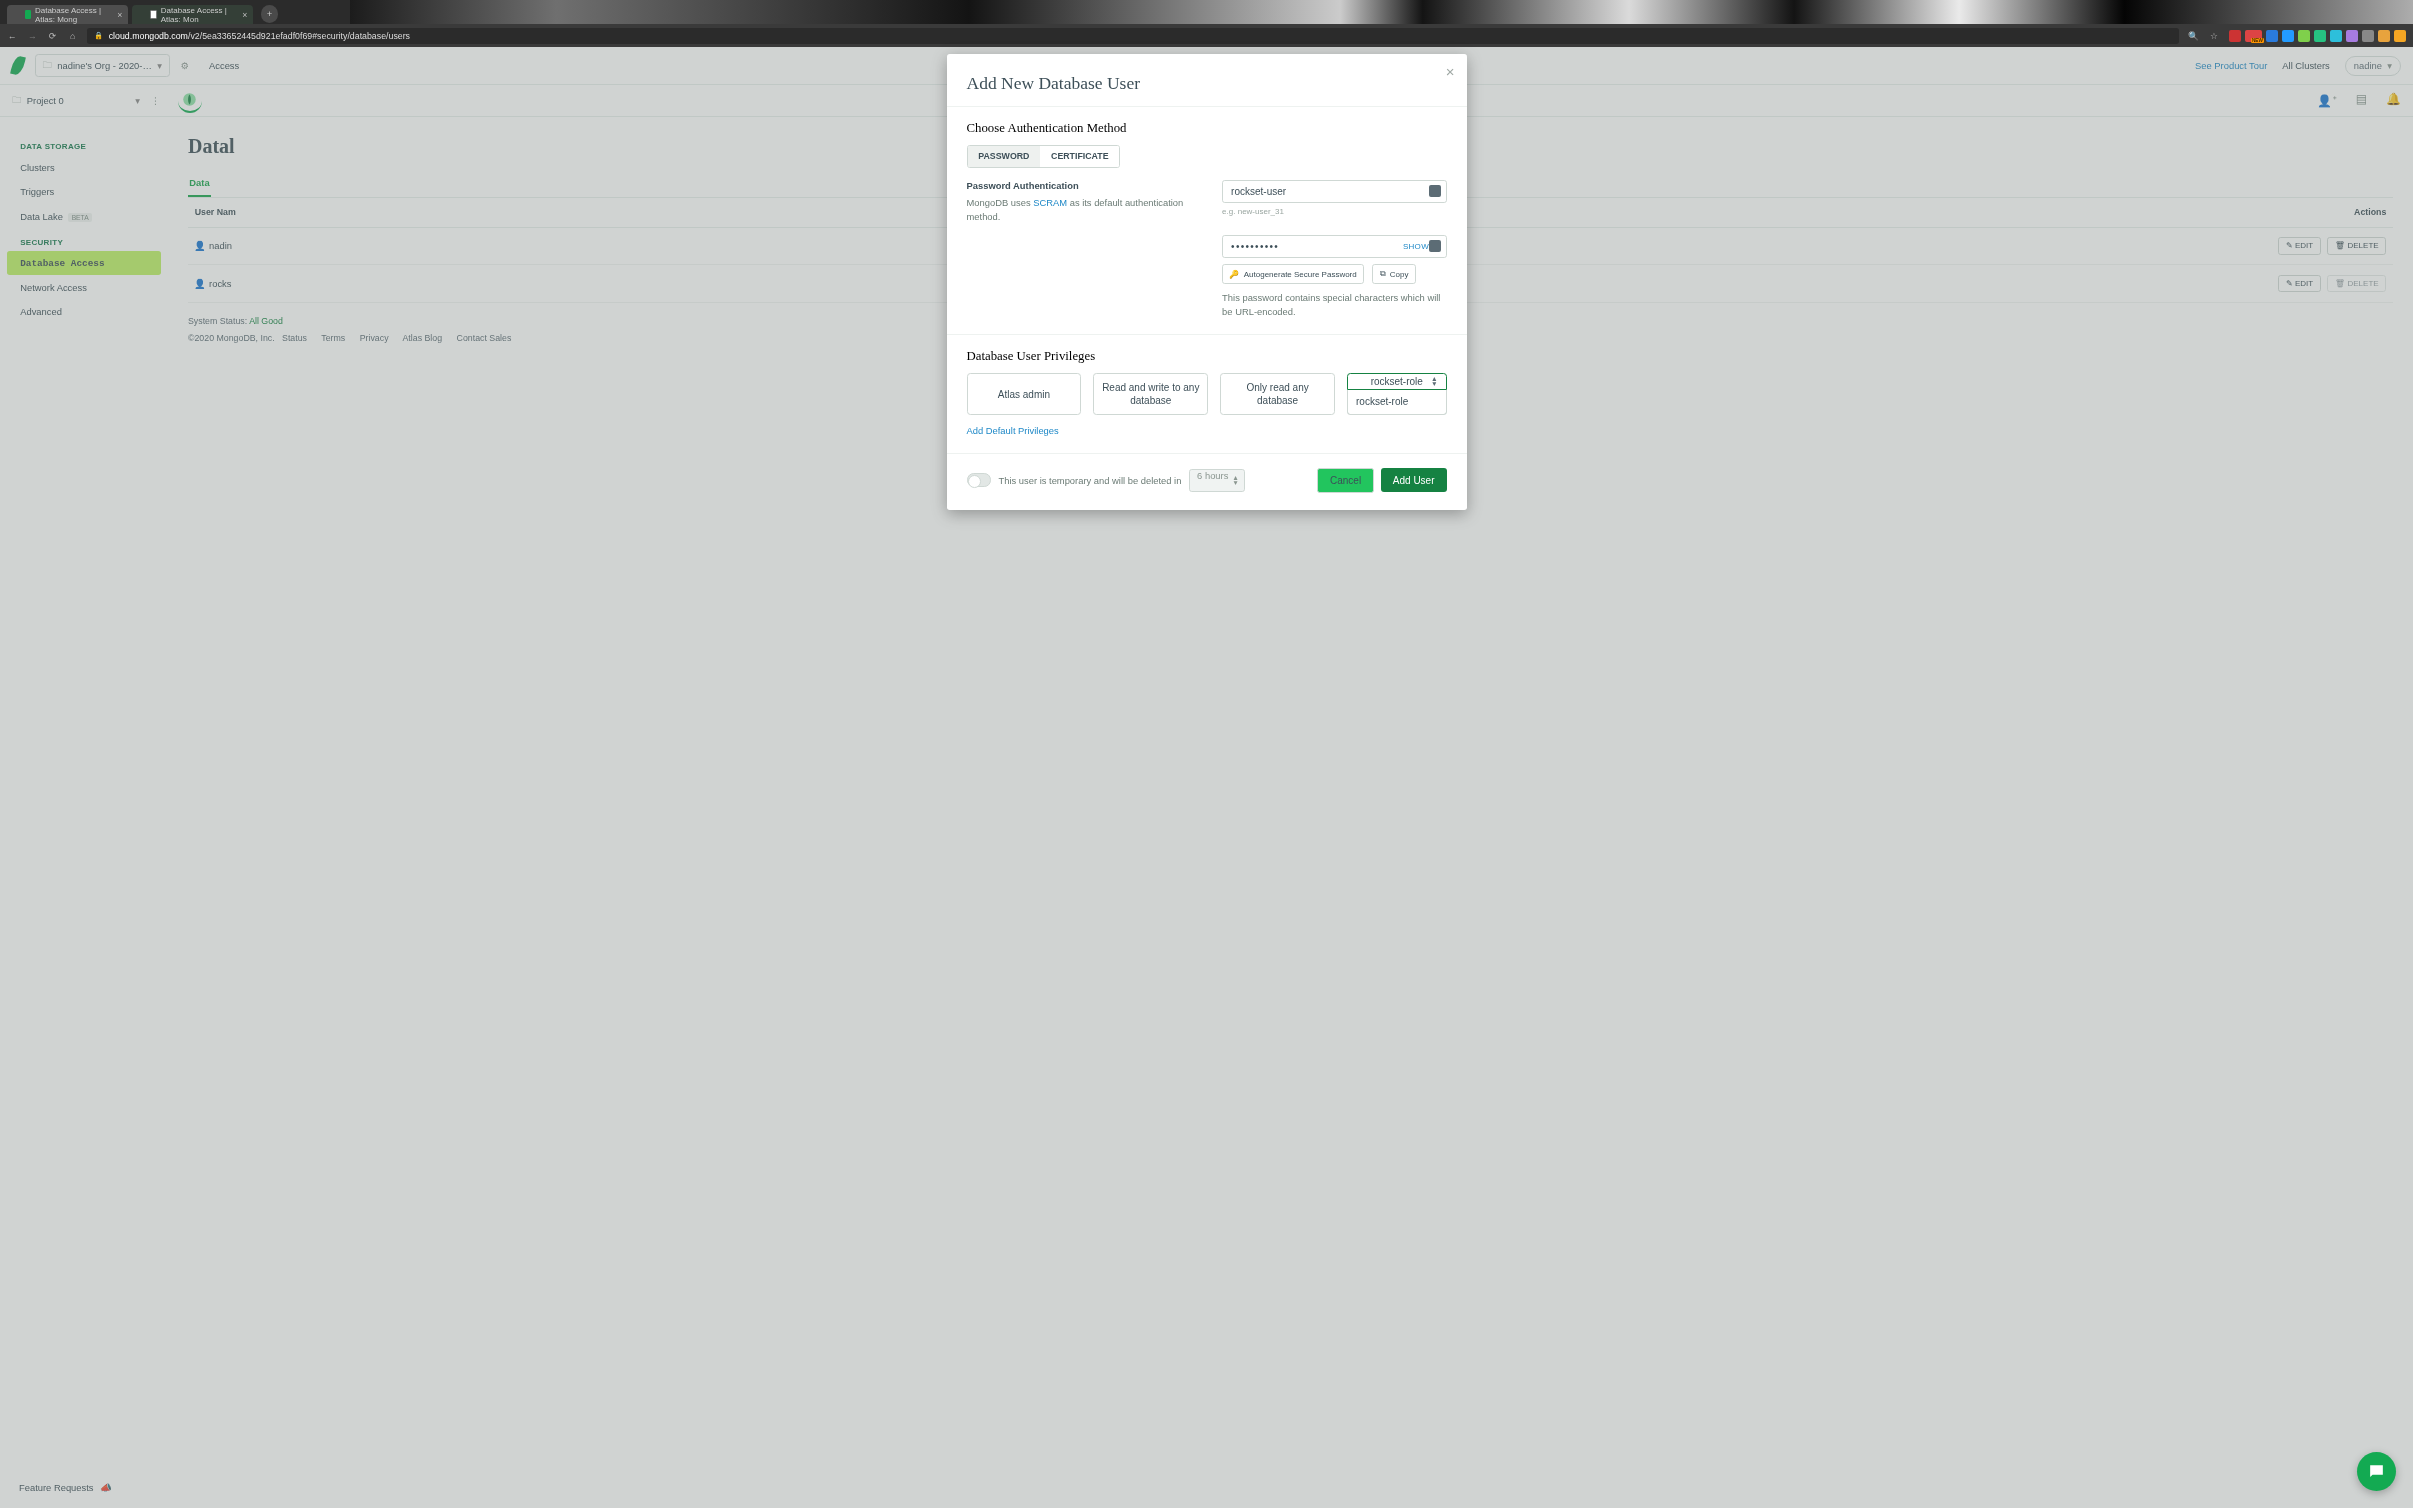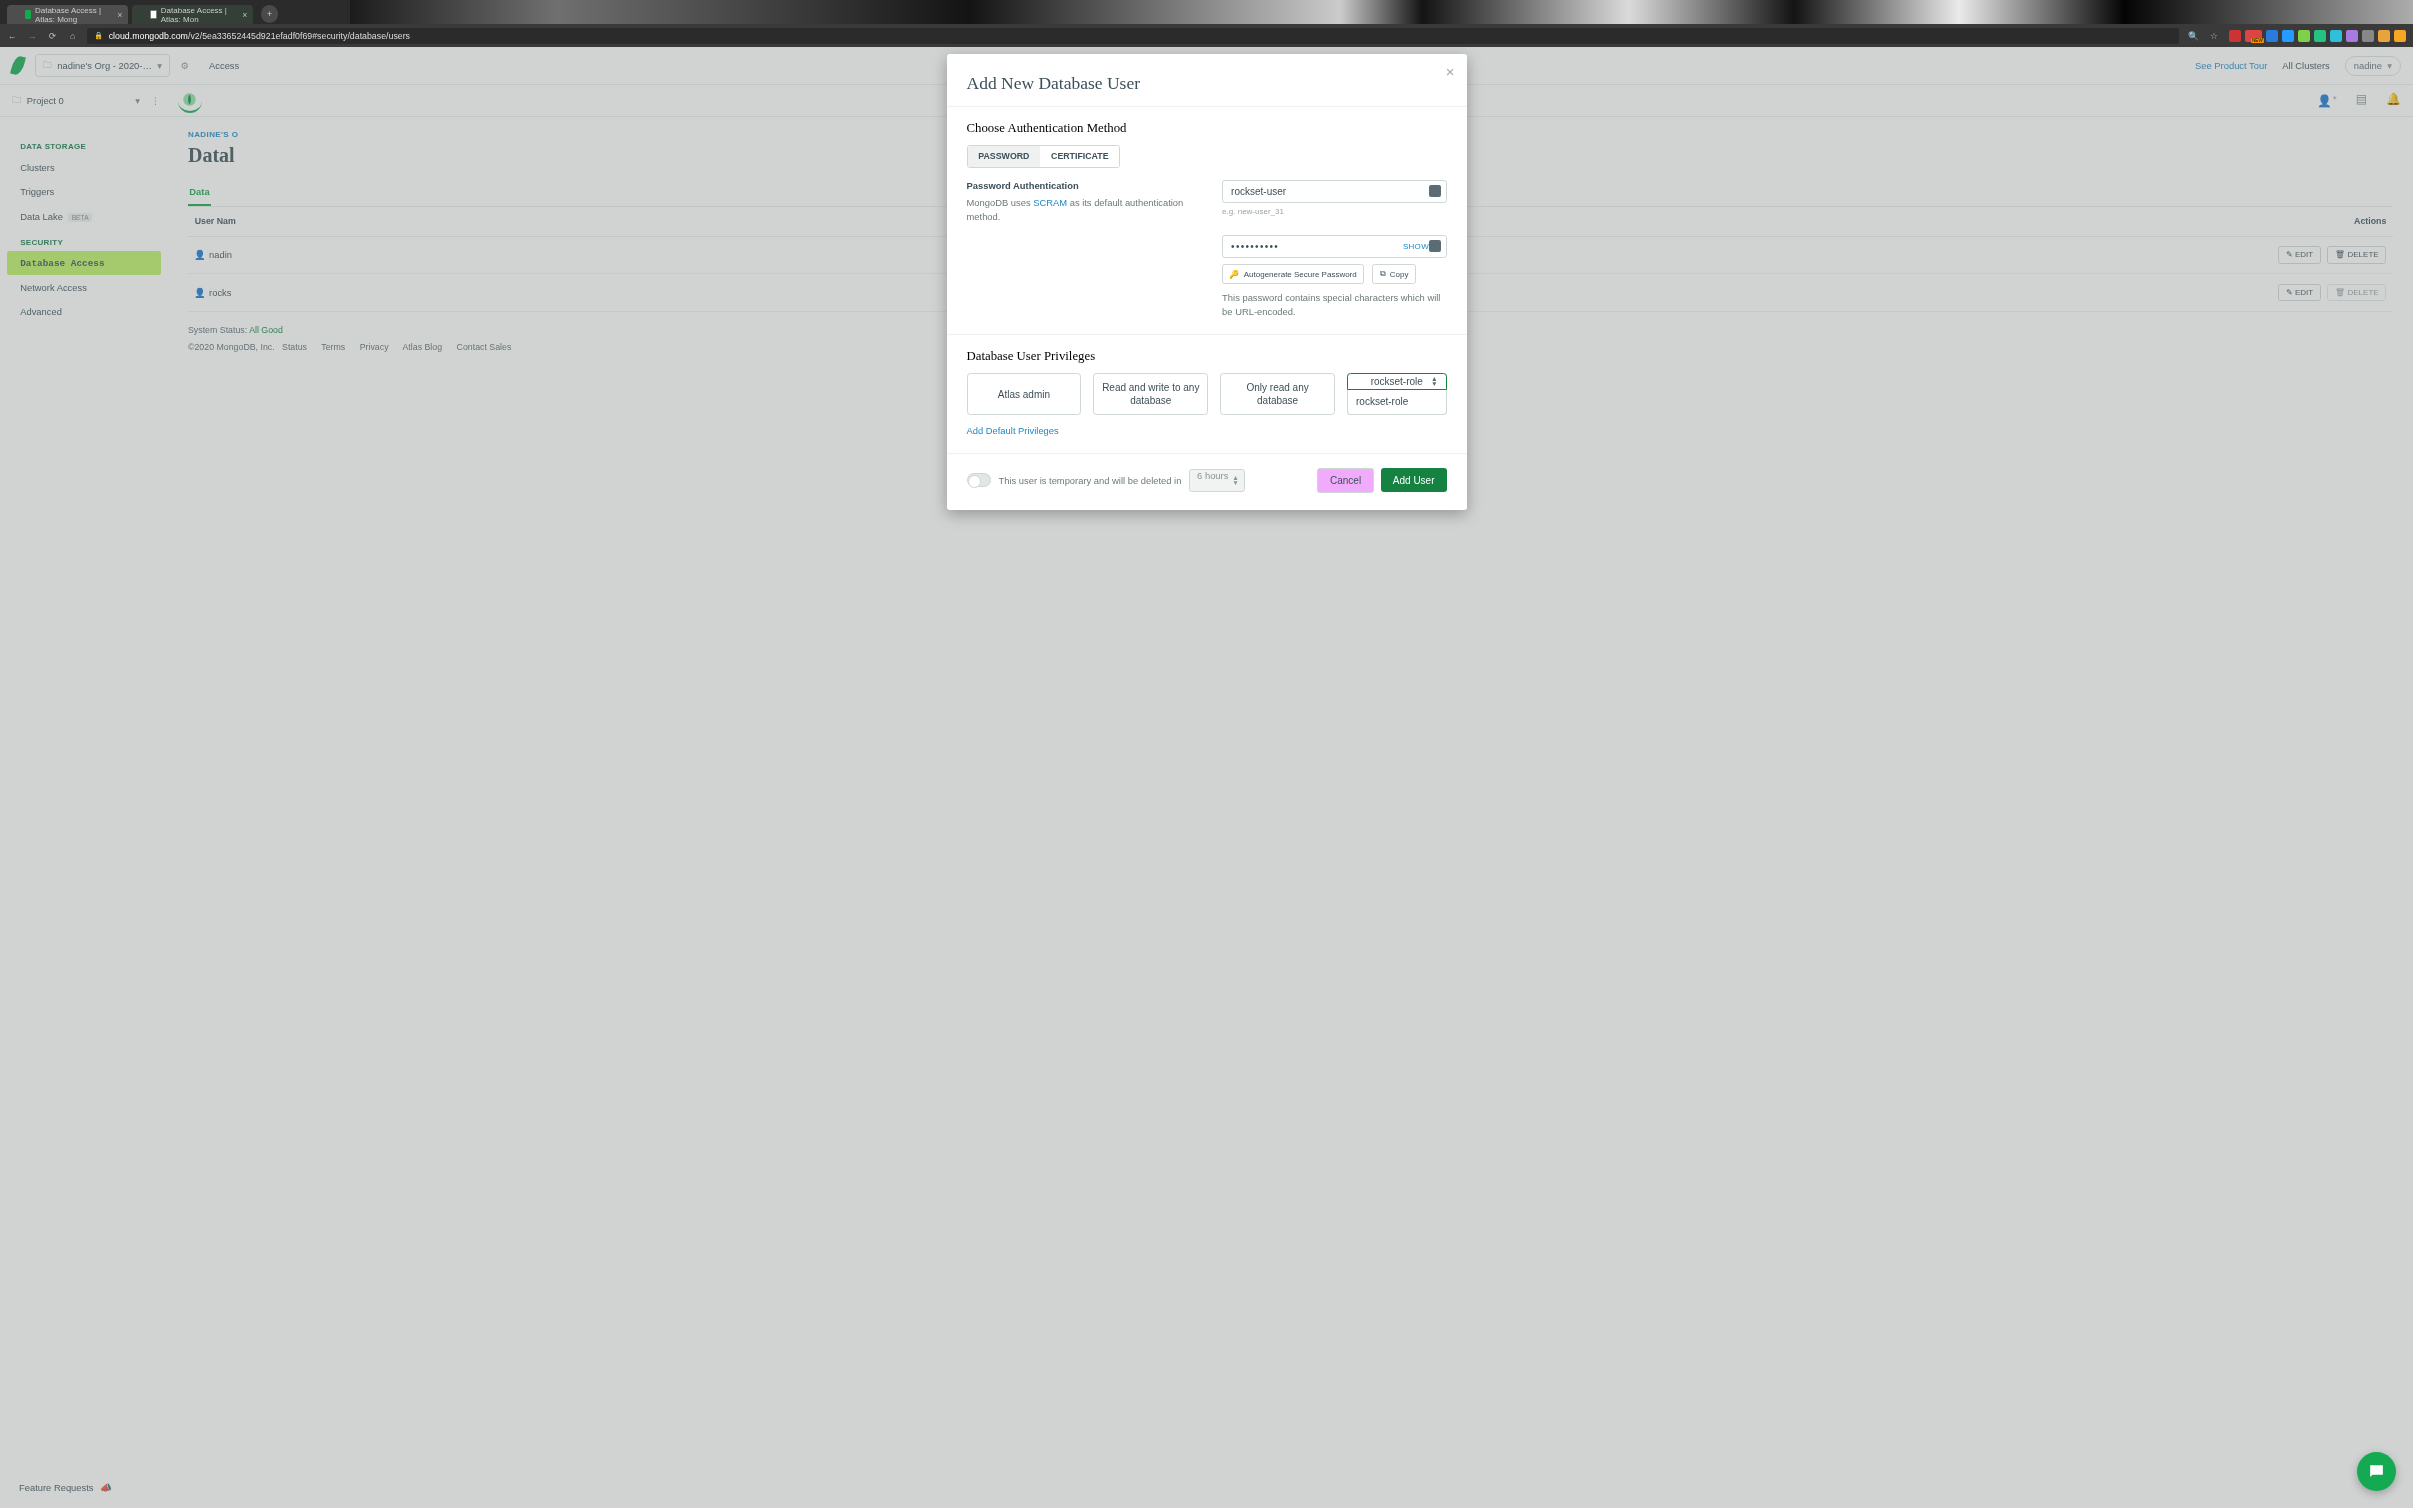--- a/index.html
+++ b/index.html
@@ -105,21 +105,21 @@
 .priv-stack{ flex:1; display:flex; flex-direction:column;}
 .link { color:#1e88c7; font-size:9.4px; text-decoration:none; display:inline-block; margin-top:9.4px;}
 
 .modal-footer { display:flex; align-items:center; margin-top:17.5px; padding-top:13.5px; border-top:0.7px solid #eef2f0; margin-left:-20px; margin-right:-20px; padding-left:20px; padding-right:20px;}
 .toggle { width:24px; height:13.5px; border-radius:6.7px; background:#e2e7e5; border:0.7px solid #cfd8d4; position:relative; margin-right:8px;}
 .toggle::after{content:""; position:absolute; width:10.8px;height:10.8px; background:#fff; border:0.7px solid #cfd8d4; border-radius:50%; left:0.7px; top:0.7px;}
 .temp-text{ color:#6b7b75; }
 .dur-sel{ border:0.7px solid #cfd8d4; background:#f0f3f2; border-radius:2.7px; height:23px; padding:0 16px 0 6.7px; color:#8a9690; margin-left:8px; position:relative;}
 .dur-sel .sort{position:absolute; right:5.4px; top:50%; transform:translateY(-50%); font-size:6.7px; color:#8a9690; line-height:5.4px;}
 .spacer{flex:1;}
-.btn-cancel{ border:0.7px solid #cfd8d4; background:#f0abfc; border-radius:2.7px; padding:6px 12px; font-size:10px; color:#3d4f58; margin-right:6.7px;}
+.btn-cancel{ border:0.7px solid #cfd8d4; background:#22c55e; border-radius:2.7px; padding:6px 12px; font-size:10px; color:#3d4f58; margin-right:6.7px;}
 .btn-primary{ border:none; background:#158242; color:#fff; border-radius:3px; padding:6.7px 12px; font-size:10px;}
 
 .chat-fab{ position:fixed; right:17.5px; bottom:17.5px; width:39px;height:39px; background:#13aa52; border-radius:50%; display:flex;align-items:center;justify-content:center; z-index:70; box-shadow:0 2.7px 8px rgba(0,0,0,.25);}
 .chat-fab svg{width:19px;height:19px;fill:#fff;}
 
 
 .noise{ position:absolute; top:0; left:350px; right:0; height:24px; background:linear-gradient(90deg, #1a1a1a 0%, #777 10%, #111 30%, #ddd 48%, #111 52%, #eee 62%, #111 70%, #fff 78%, #000 86%, #bbb 100%); opacity:.9;}
 
 </style>
 </head>
@@ -218,21 +218,20 @@
       <span>Data Lake</span>
       <span class="beta">BETA</span>
     </a>
     <div class="sect-label-real" style="color:#16794e;">SECURITY</div>
     <a class="item active">Database Access</a>
     <a class="item">Network Access</a>
     <a class="item">Advanced</a>
   </div>
 
   <div class="main">
-    <div class="bc">NADINE'S O</div>
     <div class="h1">Datal</div>
     <div class="main-tabs">
       <div class="mt active">Data</div>
     </div>
     <table class="users">
       <thead>
           <tr>
         <th>User Nam</th>
         <th style="text-align:right;">Actions</th>
       </tr>

